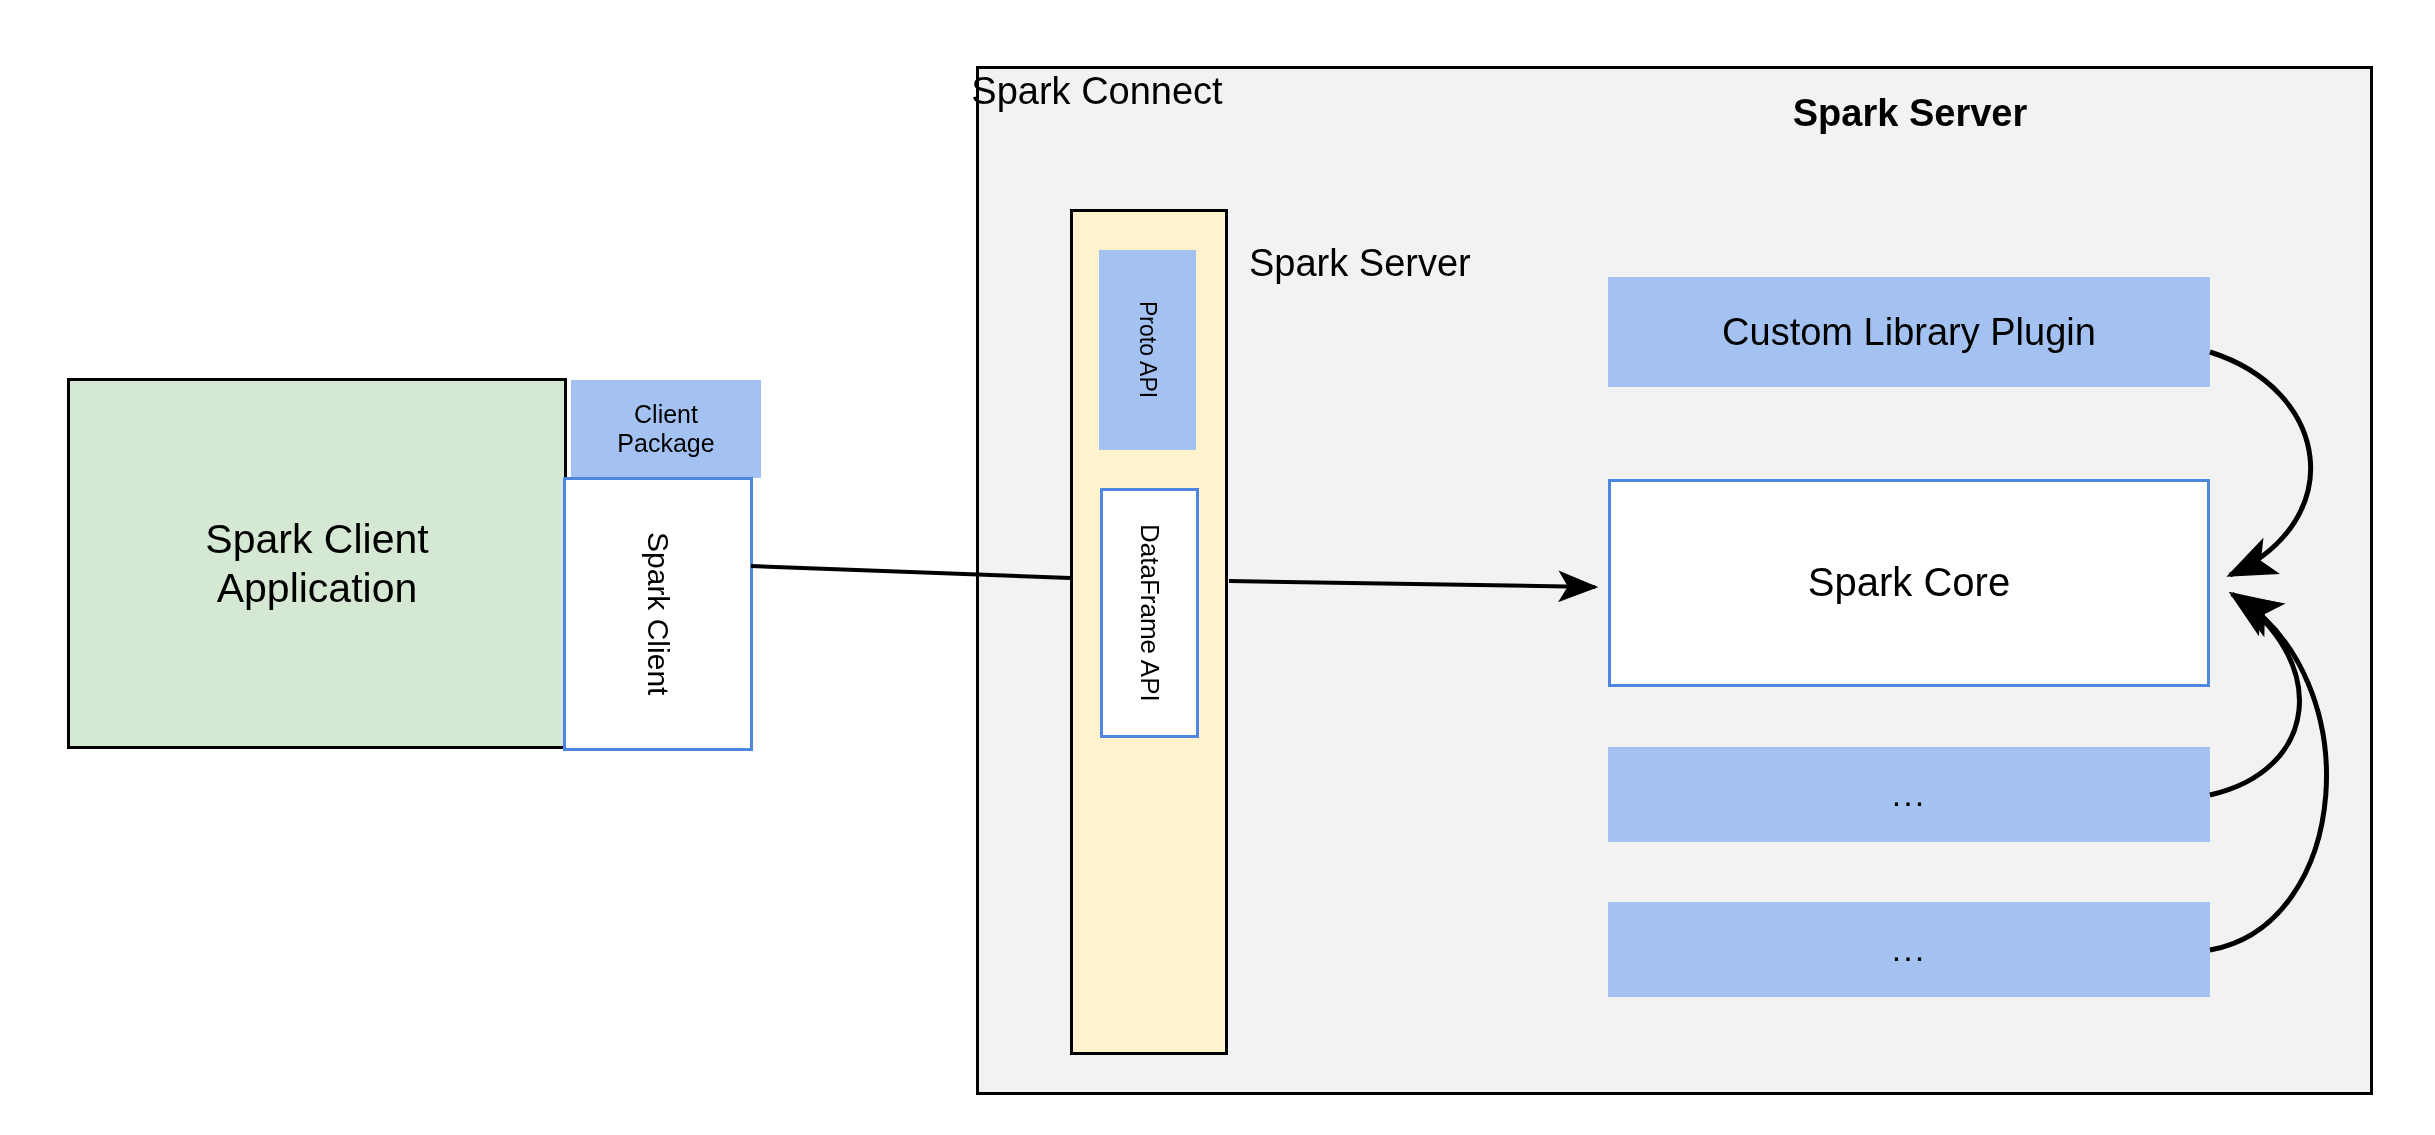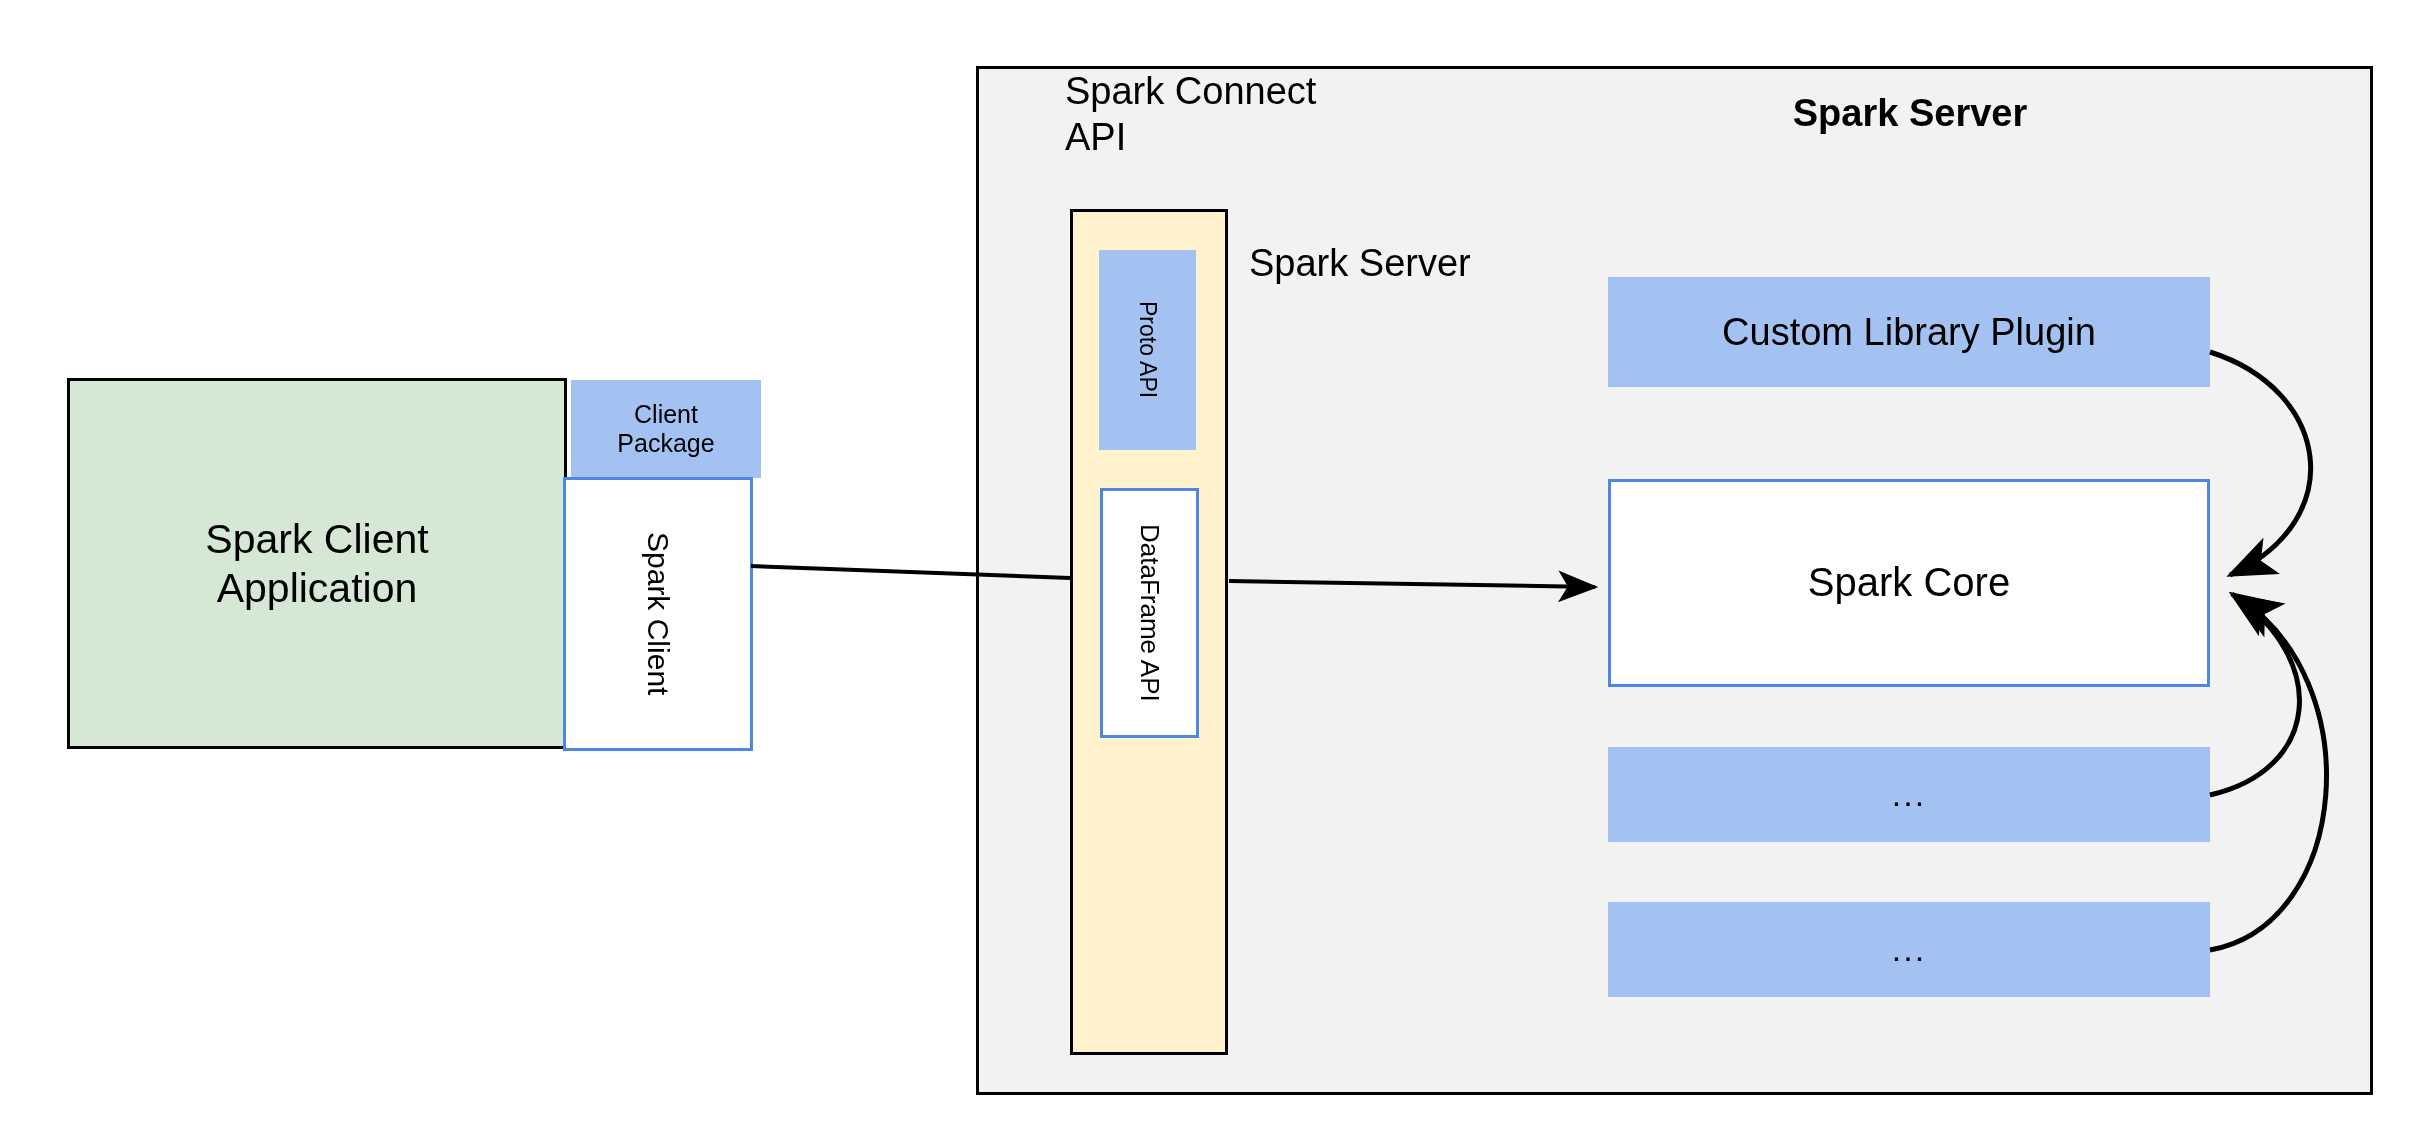--- a/index.html
+++ b/index.html
@@ -79,24 +79,24 @@
     left: 976px;
     top: 66px;
     width: 1397px;
     height: 1029px;
     background: #f2f2f2;
     border: 3px solid #000000;
     box-sizing: border-box;
   }
   #spark-connect-label {
     position: absolute;
-    left: 1065px;
+    left: 957px;
     top: 68px;
     width: 280px;
-    text-align: left;
+    text-align: center;
     font-size: 38px;
     color: #000;
     line-height: 1.22;
   }
   #spark-server-title {
     position: absolute;
     left: 1680px;
     top: 92px;
     width: 460px;
     text-align: center;
@@ -196,21 +196,20 @@
 </style>
 </head>
 <body>
 
 <div id="canvas">
 
   <div id="server-panel"></div>
 
   <div id="spark-connect-label">
     <div>Spark Connect</div>
-    <div>API</div>
   </div>
 
   <div id="spark-server-title">Spark Server</div>
 
   <div id="spark-server-library-label">
     <div>Spark Server</div>
   </div>
 
   <div id="api-container" class="box"></div>
 

